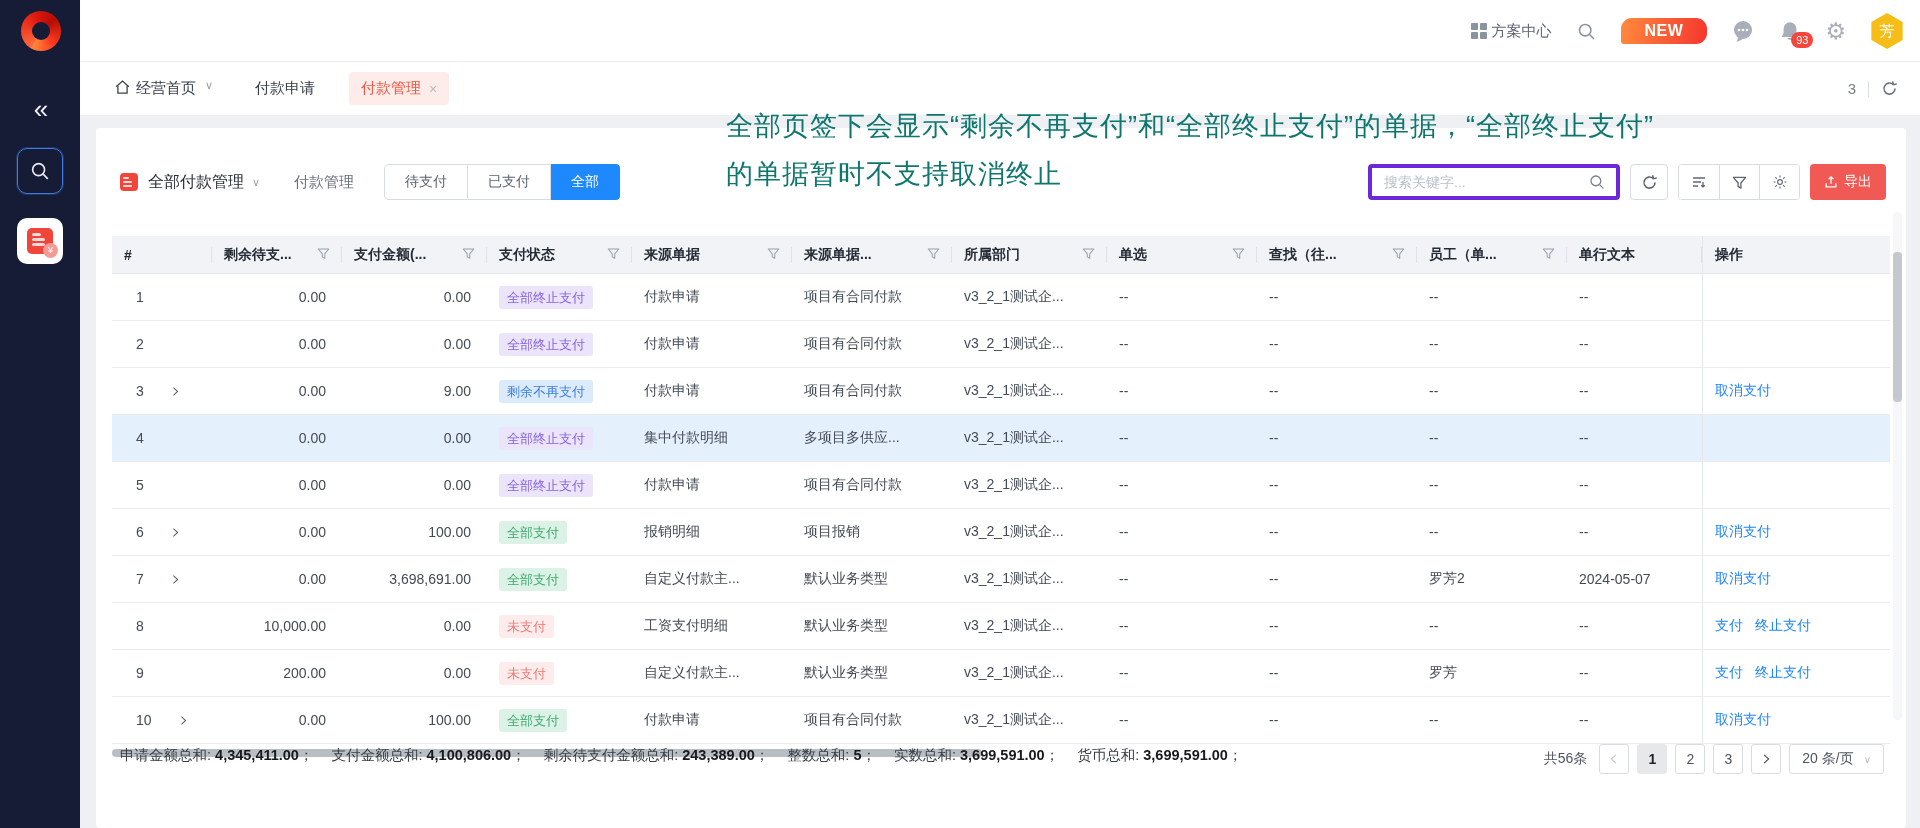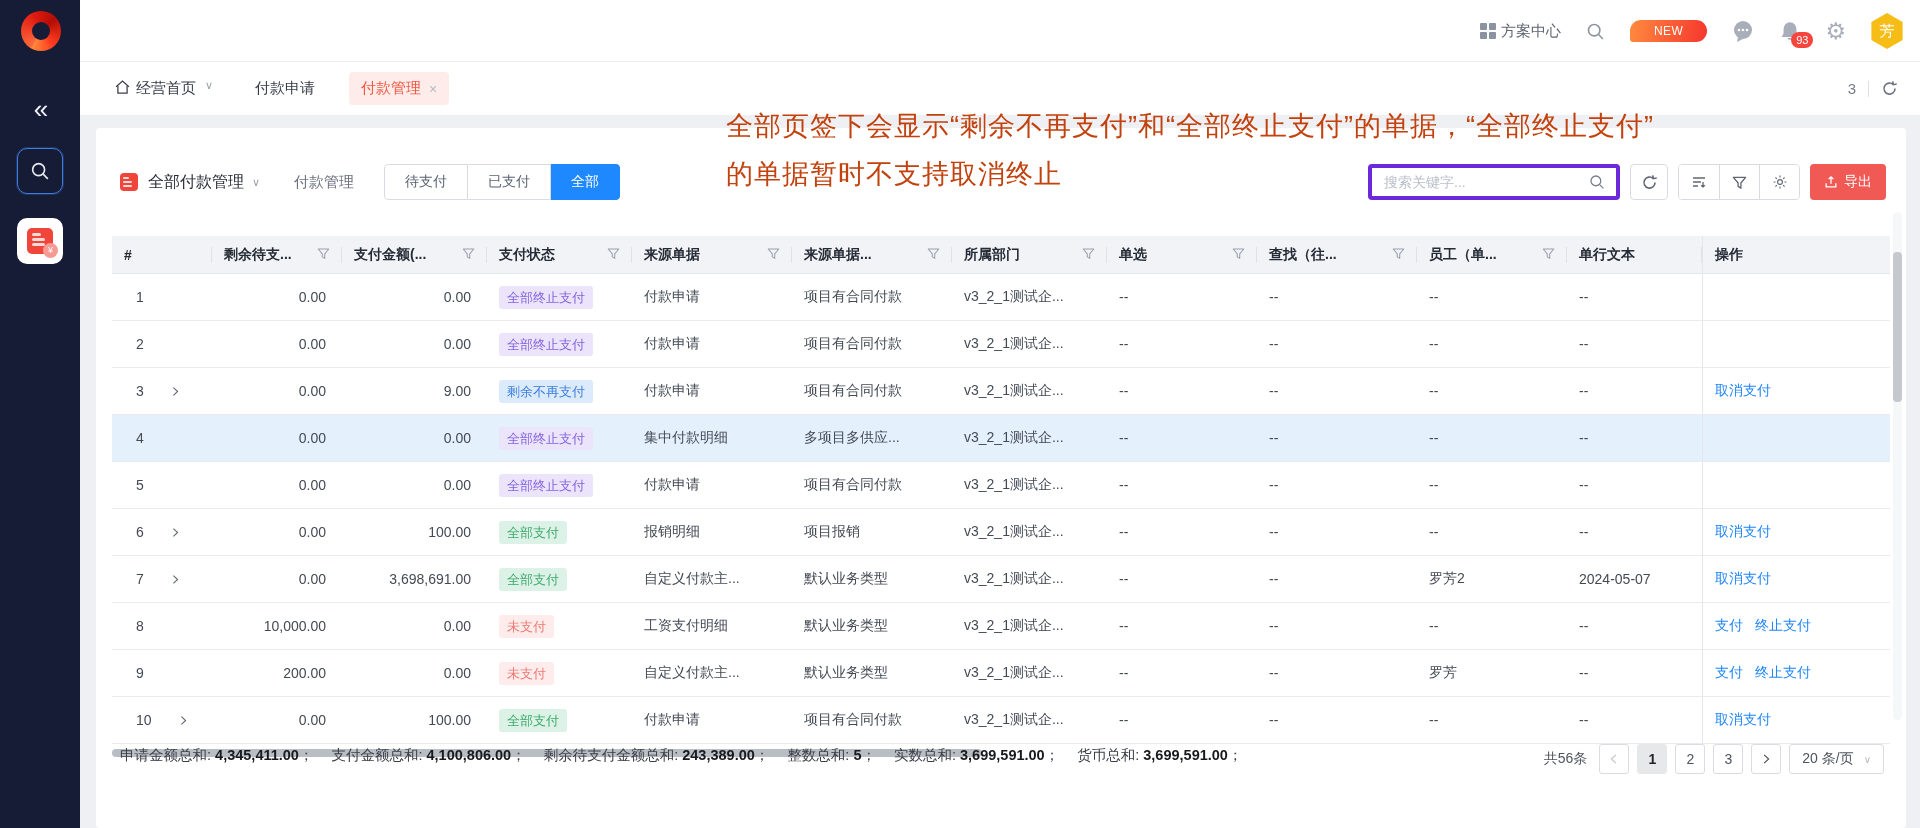--- a/index.html
+++ b/index.html
@@ -28,21 +28,21 @@
 
   .main { margin-left:80px; }
 
   
   .topbar { height:62px; background:#fff; border-bottom:1px solid #ededf0; position:relative; }
   .tb-right { position:absolute; right:16px; top:0; height:62px; display:flex; align-items:center; gap:24px; }
   .tb-item { display:flex; align-items:center; gap:5px; color:#5f6672; font-size:15px; cursor:pointer; }
   .grid-ic { width:16px; height:16px; display:grid; grid-template-columns:7px 7px; grid-template-rows:7px 7px; gap:2px; }
   .grid-ic b { background:#8b93a1; border-radius:1px; }
   .tb-ic { display:flex; align-items:center; cursor:pointer; position:relative; }
-  .new-badge { background:linear-gradient(100deg,#ff8a3e,#f5362e); color:#fff; font-size:12px; font-weight:normal;
+  .new-badge { background:linear-gradient(100deg,#ff8a3e,#f5362e); color:#fff; font-size:16px; font-weight:bold;
     padding:4px 24px; border-radius:11px 11px 11px 3px; letter-spacing:.5px; cursor:pointer; }
   .bell-badge { position:absolute; top:-12px; right:-12px; background:#f5453d; color:#fff; font-size:11px;
     padding:2px 5px; border-radius:9px; line-height:12px;margin-top:24px; }
   .gear-ic { font-size:23px; color:#a9aebb; line-height:23px; }
   .avatar { width:34px; height:36px; background:#f6bd16; color:#fff; font-size:15px; display:flex; align-items:center;
     justify-content:center; cursor:pointer; clip-path:polygon(50% 0,96% 25%,96% 75%,50% 100%,4% 75%,4% 25%); }
 
   
   .crumbbar { height:54px; background:#fff; border-bottom:1px solid #eef0f2; display:flex; align-items:center;
     padding:0 20px 0 34px; position:relative; }
@@ -126,21 +126,21 @@
   .pg-total { margin-right:4px; }
   .pg-btn { min-width:30px; height:30px; border:1px solid #d9dce1; border-radius:3px; background:#fff;
     display:flex; align-items:center; justify-content:center; cursor:pointer; font-size:14px; color:#4e545e; padding:0 8px; }
   .pg-btn.active { background:#e7e8ea; border-color:#e7e8ea; font-weight:bold; color:#1f2329; }
   .pg-btn.disabled { color:#c3c7cd; cursor:default; }
   .pg-size { height:30px; border:1px solid #d9dce1; border-radius:3px; background:#fff; display:flex; align-items:center;
     gap:10px; padding:0 12px; cursor:pointer; }
   .pg-size .caret { color:#b4b9c1; font-size:10px; }
 
   
-  .annotation { position:fixed; left:726px; top:102px; z-index:50; color:#c2410c; font-size:27px;
+  .annotation { position:fixed; left:726px; top:102px; z-index:50; color:#0f766e; font-size:27px;
     line-height:48px; letter-spacing:1px; white-space:nowrap; pointer-events:none; }
 </style>
 </head>
 <body>
 
 <div class="sidebar">
   <div class="logo">
       <div class="logo-hole"></div>
     </div>
   <div class="collapse">«</div>

